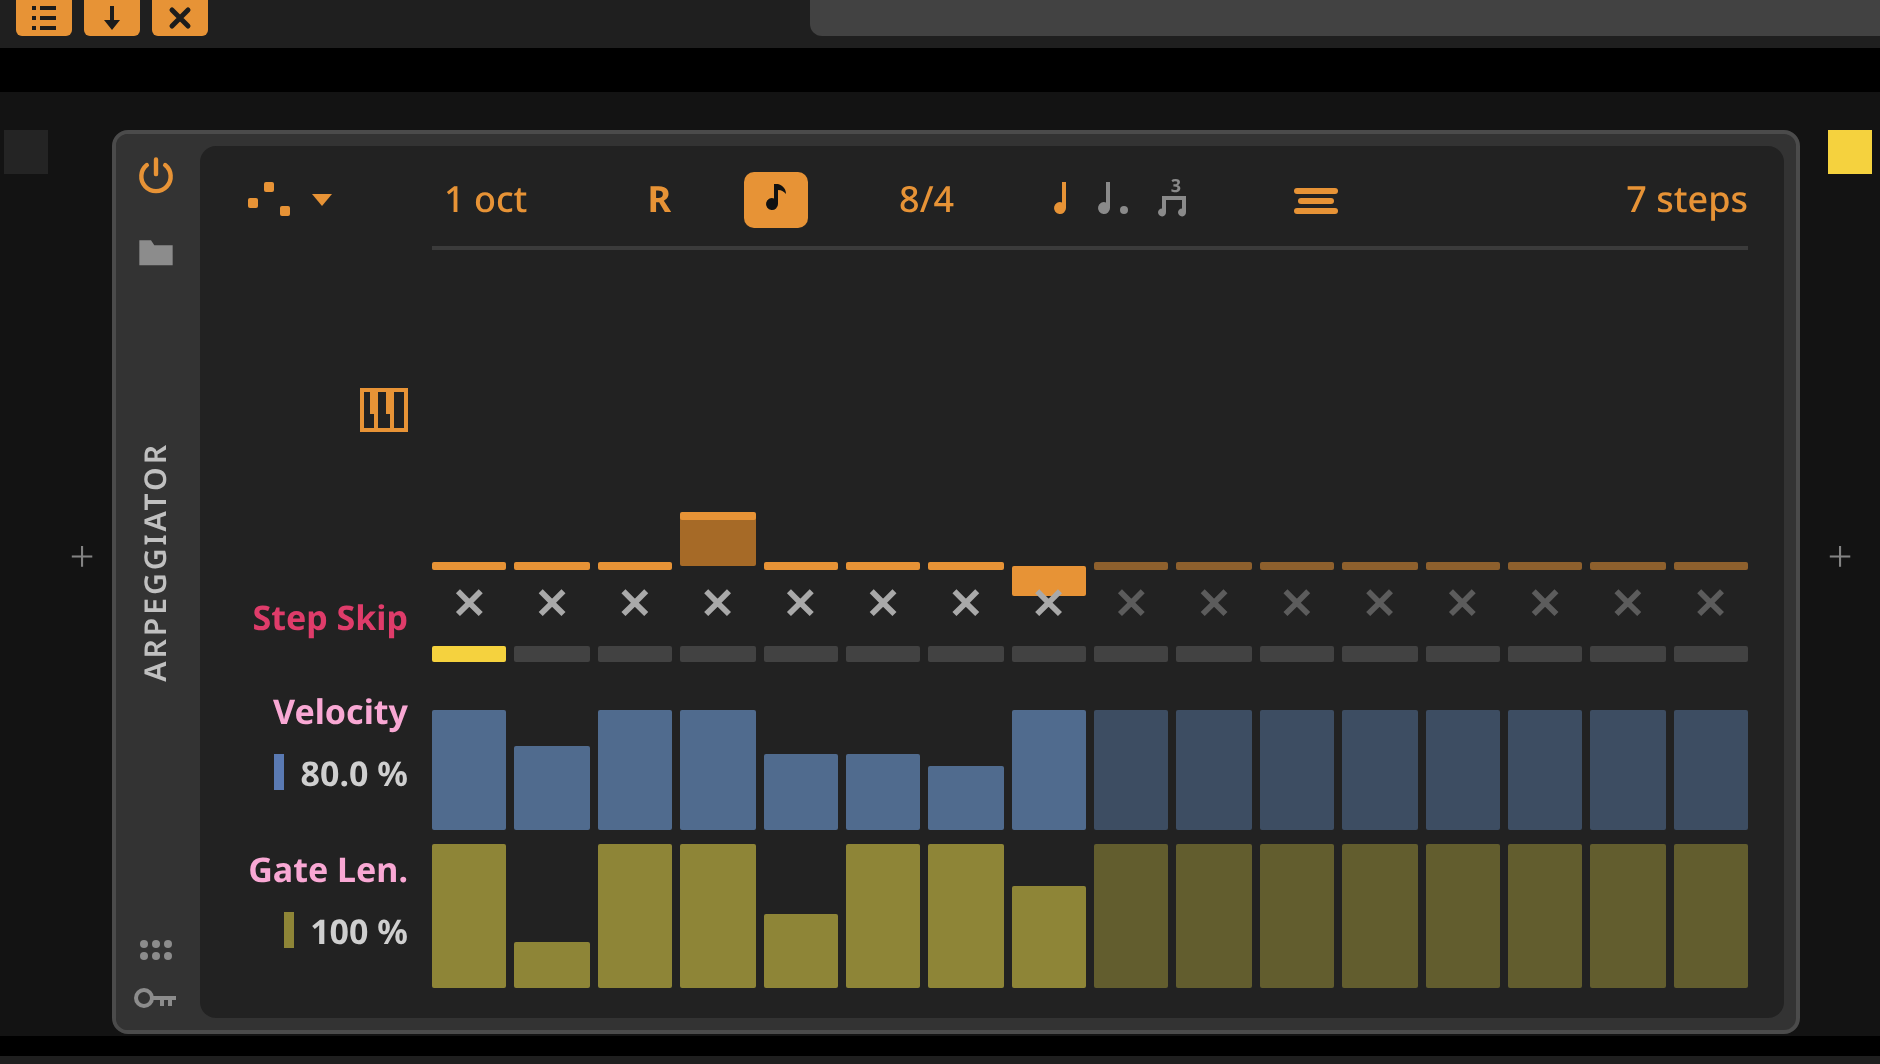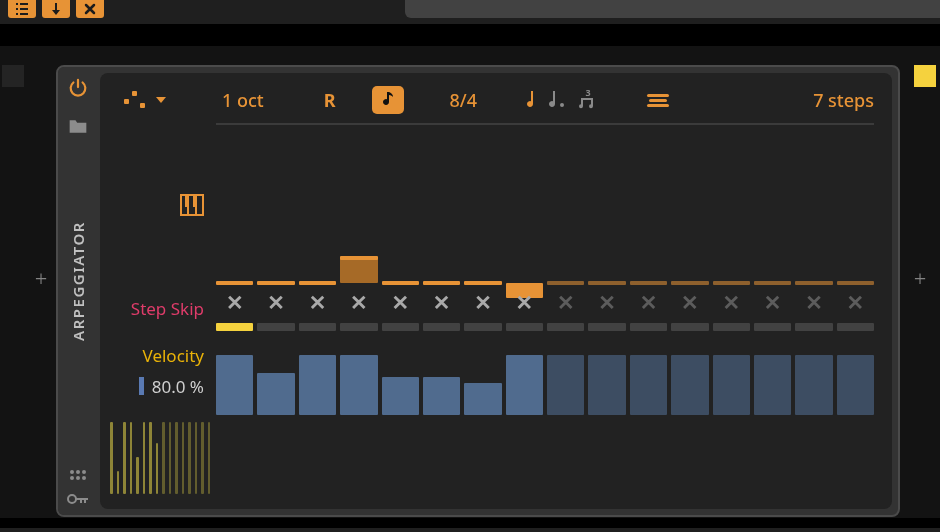--- a/index.html
+++ b/index.html
@@ -266,22 +266,23 @@
     column-gap: 6px;
   }
   .rowlabel {
     display: flex;
     flex-direction: column;
     align-items: flex-end;
     justify-content: center;
     padding-right: 6px;
     gap: 8px;
     font-size: 17px;
-  }
-  .rowlabel .title { color: #eab308; }
+    font-weight: bold;
+  }
+  .rowlabel .title { color: #f9a8d4; }
   .rowlabel .title.skip { color: var(--c-skip); }
   .rowlabel .value { font-size: 17px; color: #cfcfcf; display: flex; align-items: center; gap: 8px; }
   .rowlabel .value .blip { width: 5px; height: 18px; }
   .blip.vel { background: var(--c-vel-light); }
   .blip.gate { background: var(--c-gate); }
 
   .piano-icon {
     display: flex;
     align-items: center;
     height: 100%;
@@ -622,20 +623,27 @@
             <div class="bar dim" style="height:60px"></div>
             <div class="bar dim" style="height:60px"></div>
             <div class="bar dim" style="height:60px"></div>
             <div class="bar dim" style="height:60px"></div>
             <div class="bar dim" style="height:60px"></div>
             <div class="bar dim" style="height:60px"></div>
             <div class="bar dim" style="height:60px"></div>
             <div class="bar dim" style="height:60px"></div>
           </div>
 
+        <div class="rowlabel">
+          <span class="title">Gate Len.</span>
+          <span class="value">
+              <span class="blip gate"></span>
+              <span>100 %</span>
+            </span>
+        </div>
         <div id="lane-gate" class="lane gate">
             <div class="bar" style="height:72px"></div>
             <div class="bar" style="height:23px"></div>
             <div class="bar" style="height:72px"></div>
             <div class="bar" style="height:72px"></div>
             <div class="bar" style="height:37px"></div>
             <div class="bar" style="height:72px"></div>
             <div class="bar" style="height:72px"></div>
             <div class="bar" style="height:51px"></div>
             <div class="bar dim" style="height:72px"></div>

